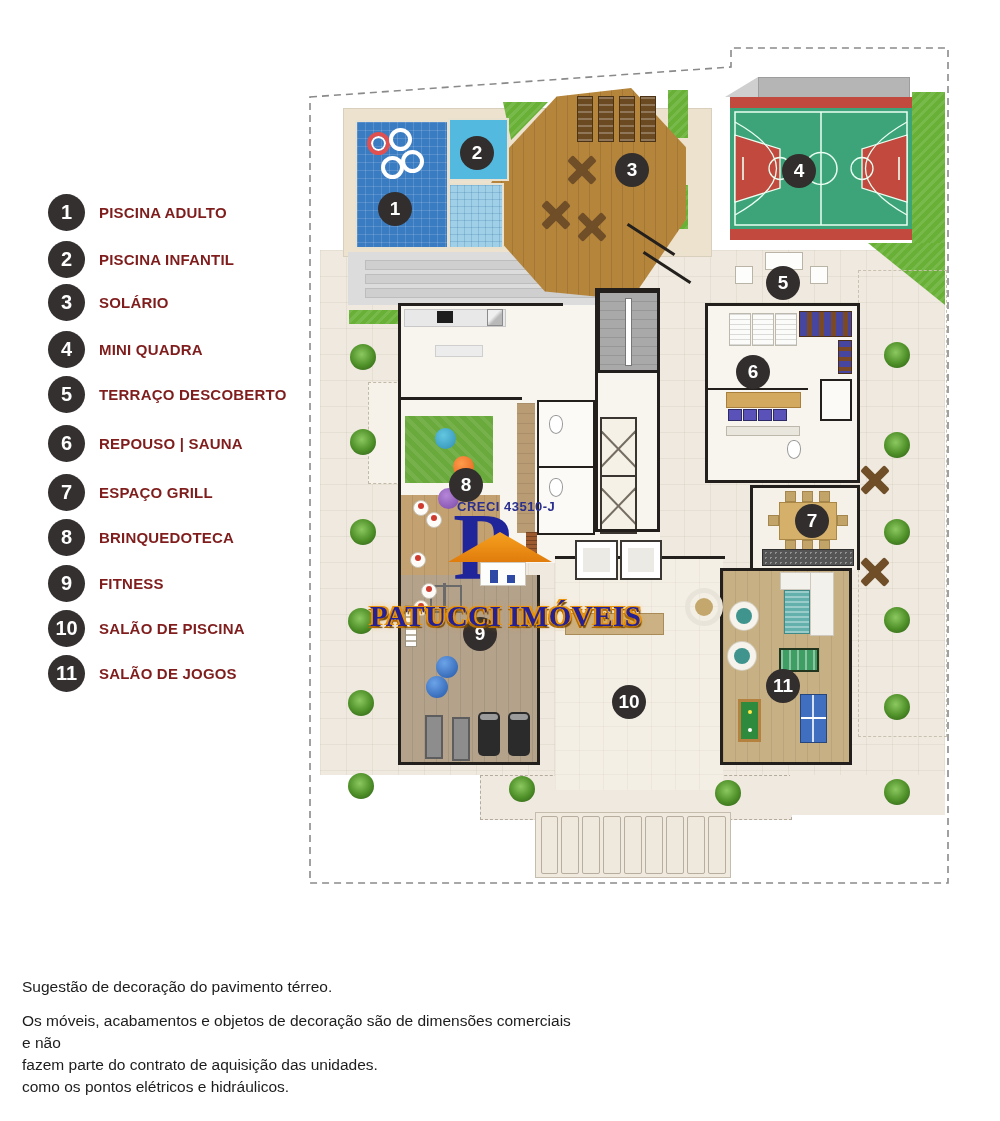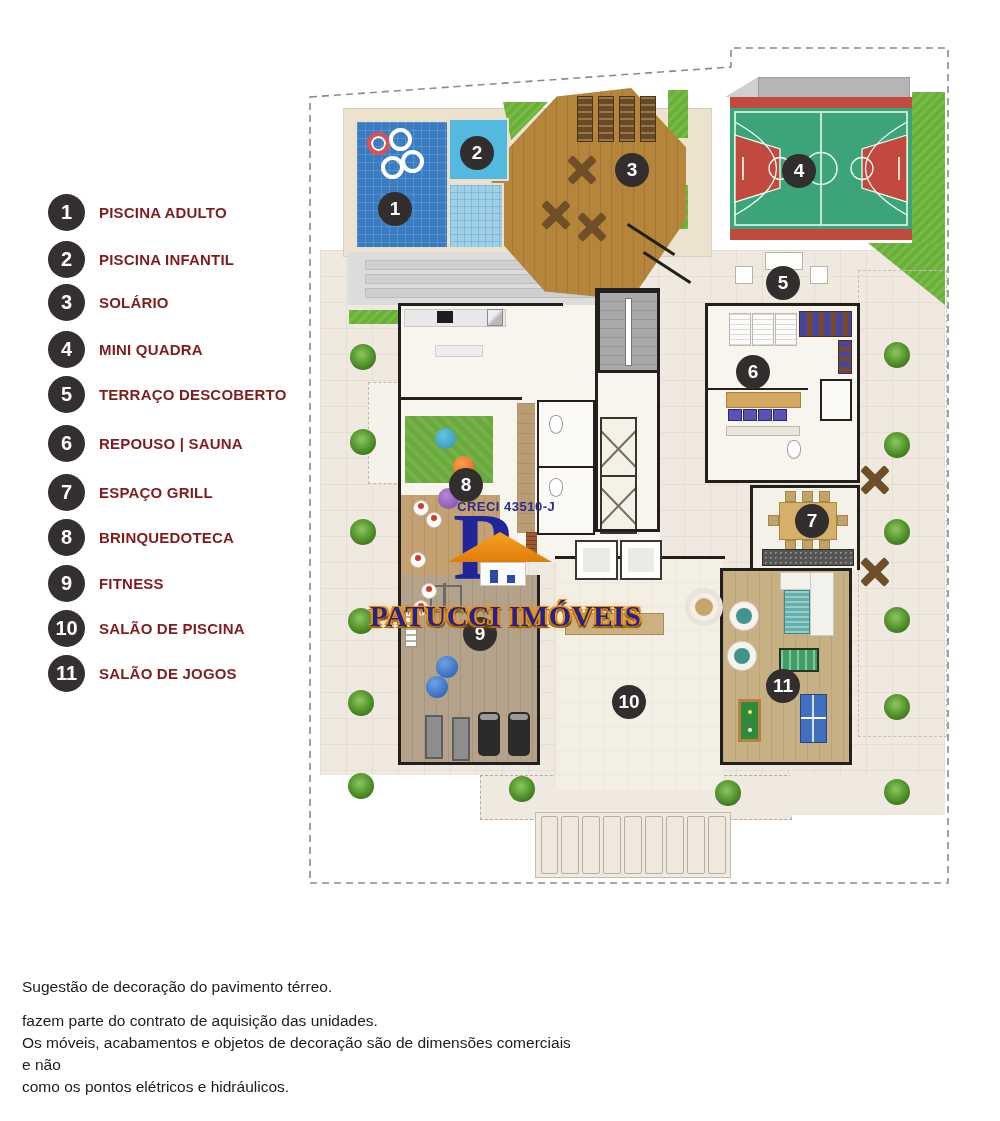--- a/index.html
+++ b/index.html
@@ -365,18 +365,18 @@
     <div id="housebody" style="left:175px;top:522px;">
       <i style="left:9px;height:13px;"></i>
       <i style="left:26px;height:8px;"></i>
     </div>
     <div id="wordmark" style="left:65px;top:560px;">PATUCCI IMÓVEIS</div>
   </div>
 
   <div id="footer">
     <div class="title">Sugestão de decoração do pavimento térreo.</div>
     <div id="footer-lines">
+        <div class="line">Os móveis, acabamentos e objetos de decoração são de dimensões comerciais e não</div>
         <div class="line">fazem parte do contrato de aquisição das unidades.</div>
-        <div class="line">Os móveis, acabamentos e objetos de decoração são de dimensões comerciais e não</div>
         <div class="line">como os pontos elétricos e hidráulicos.</div>
       </div>
   </div>
 </div>
 
 </body></html>

